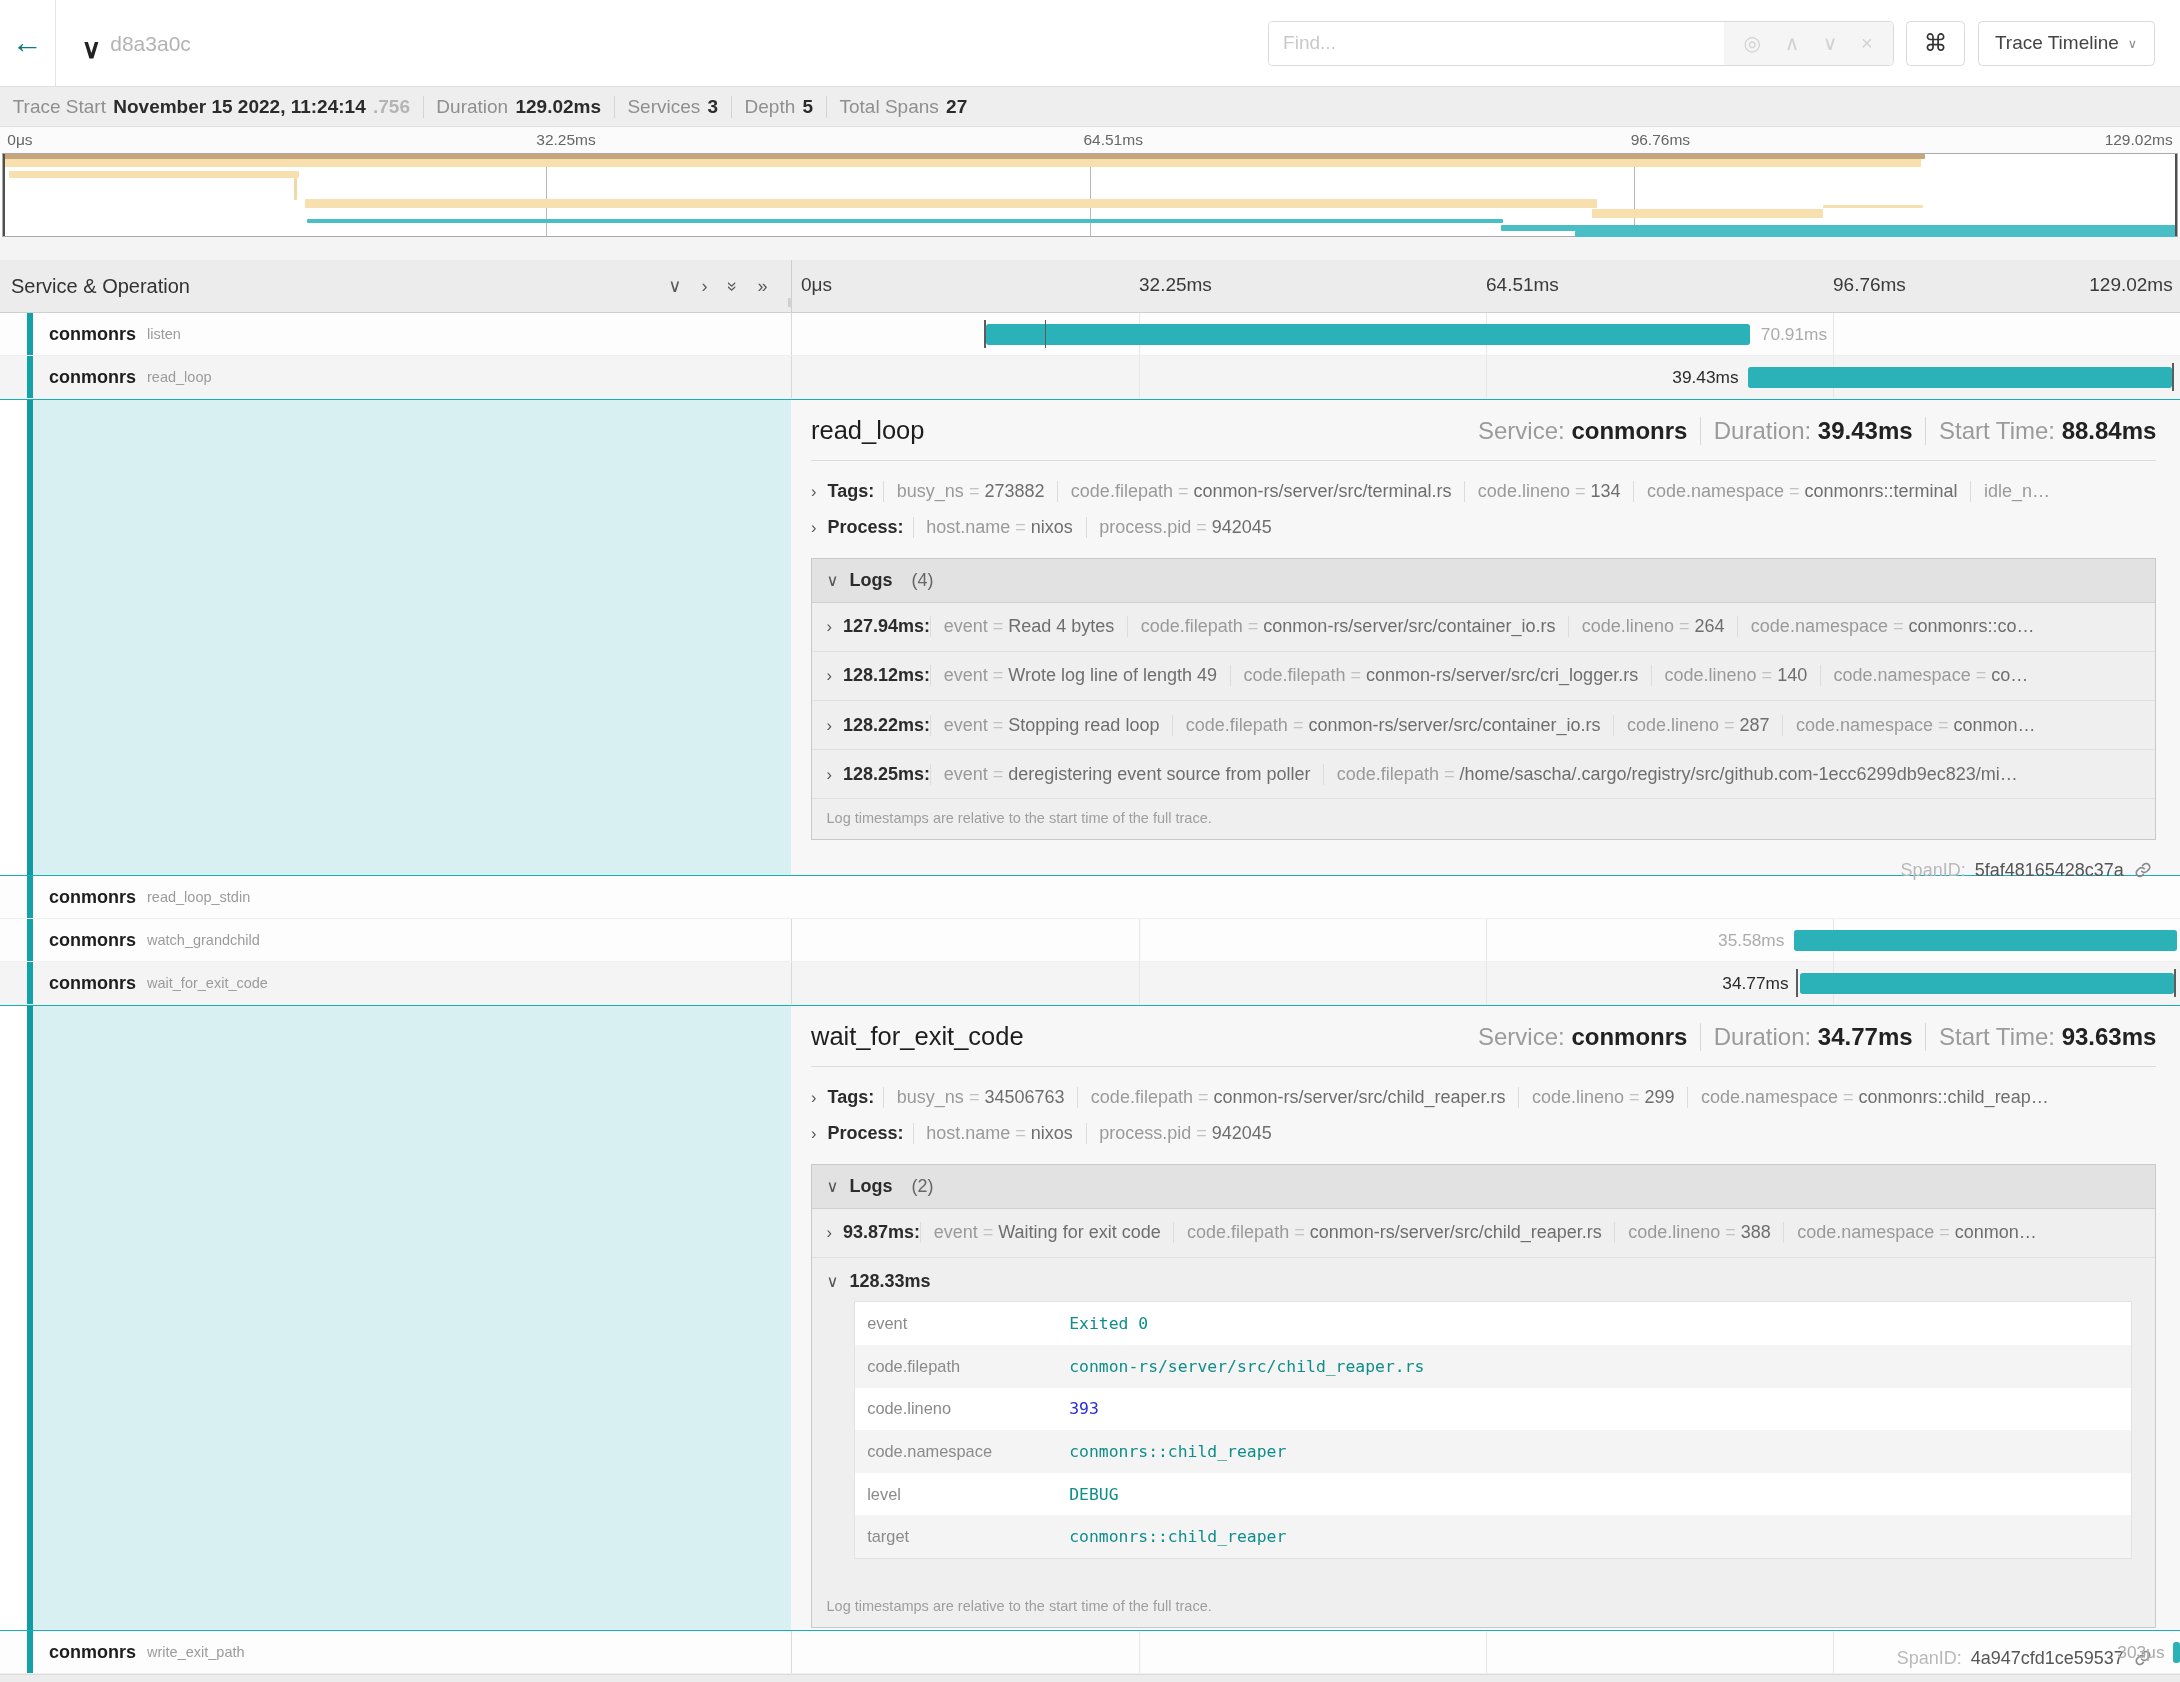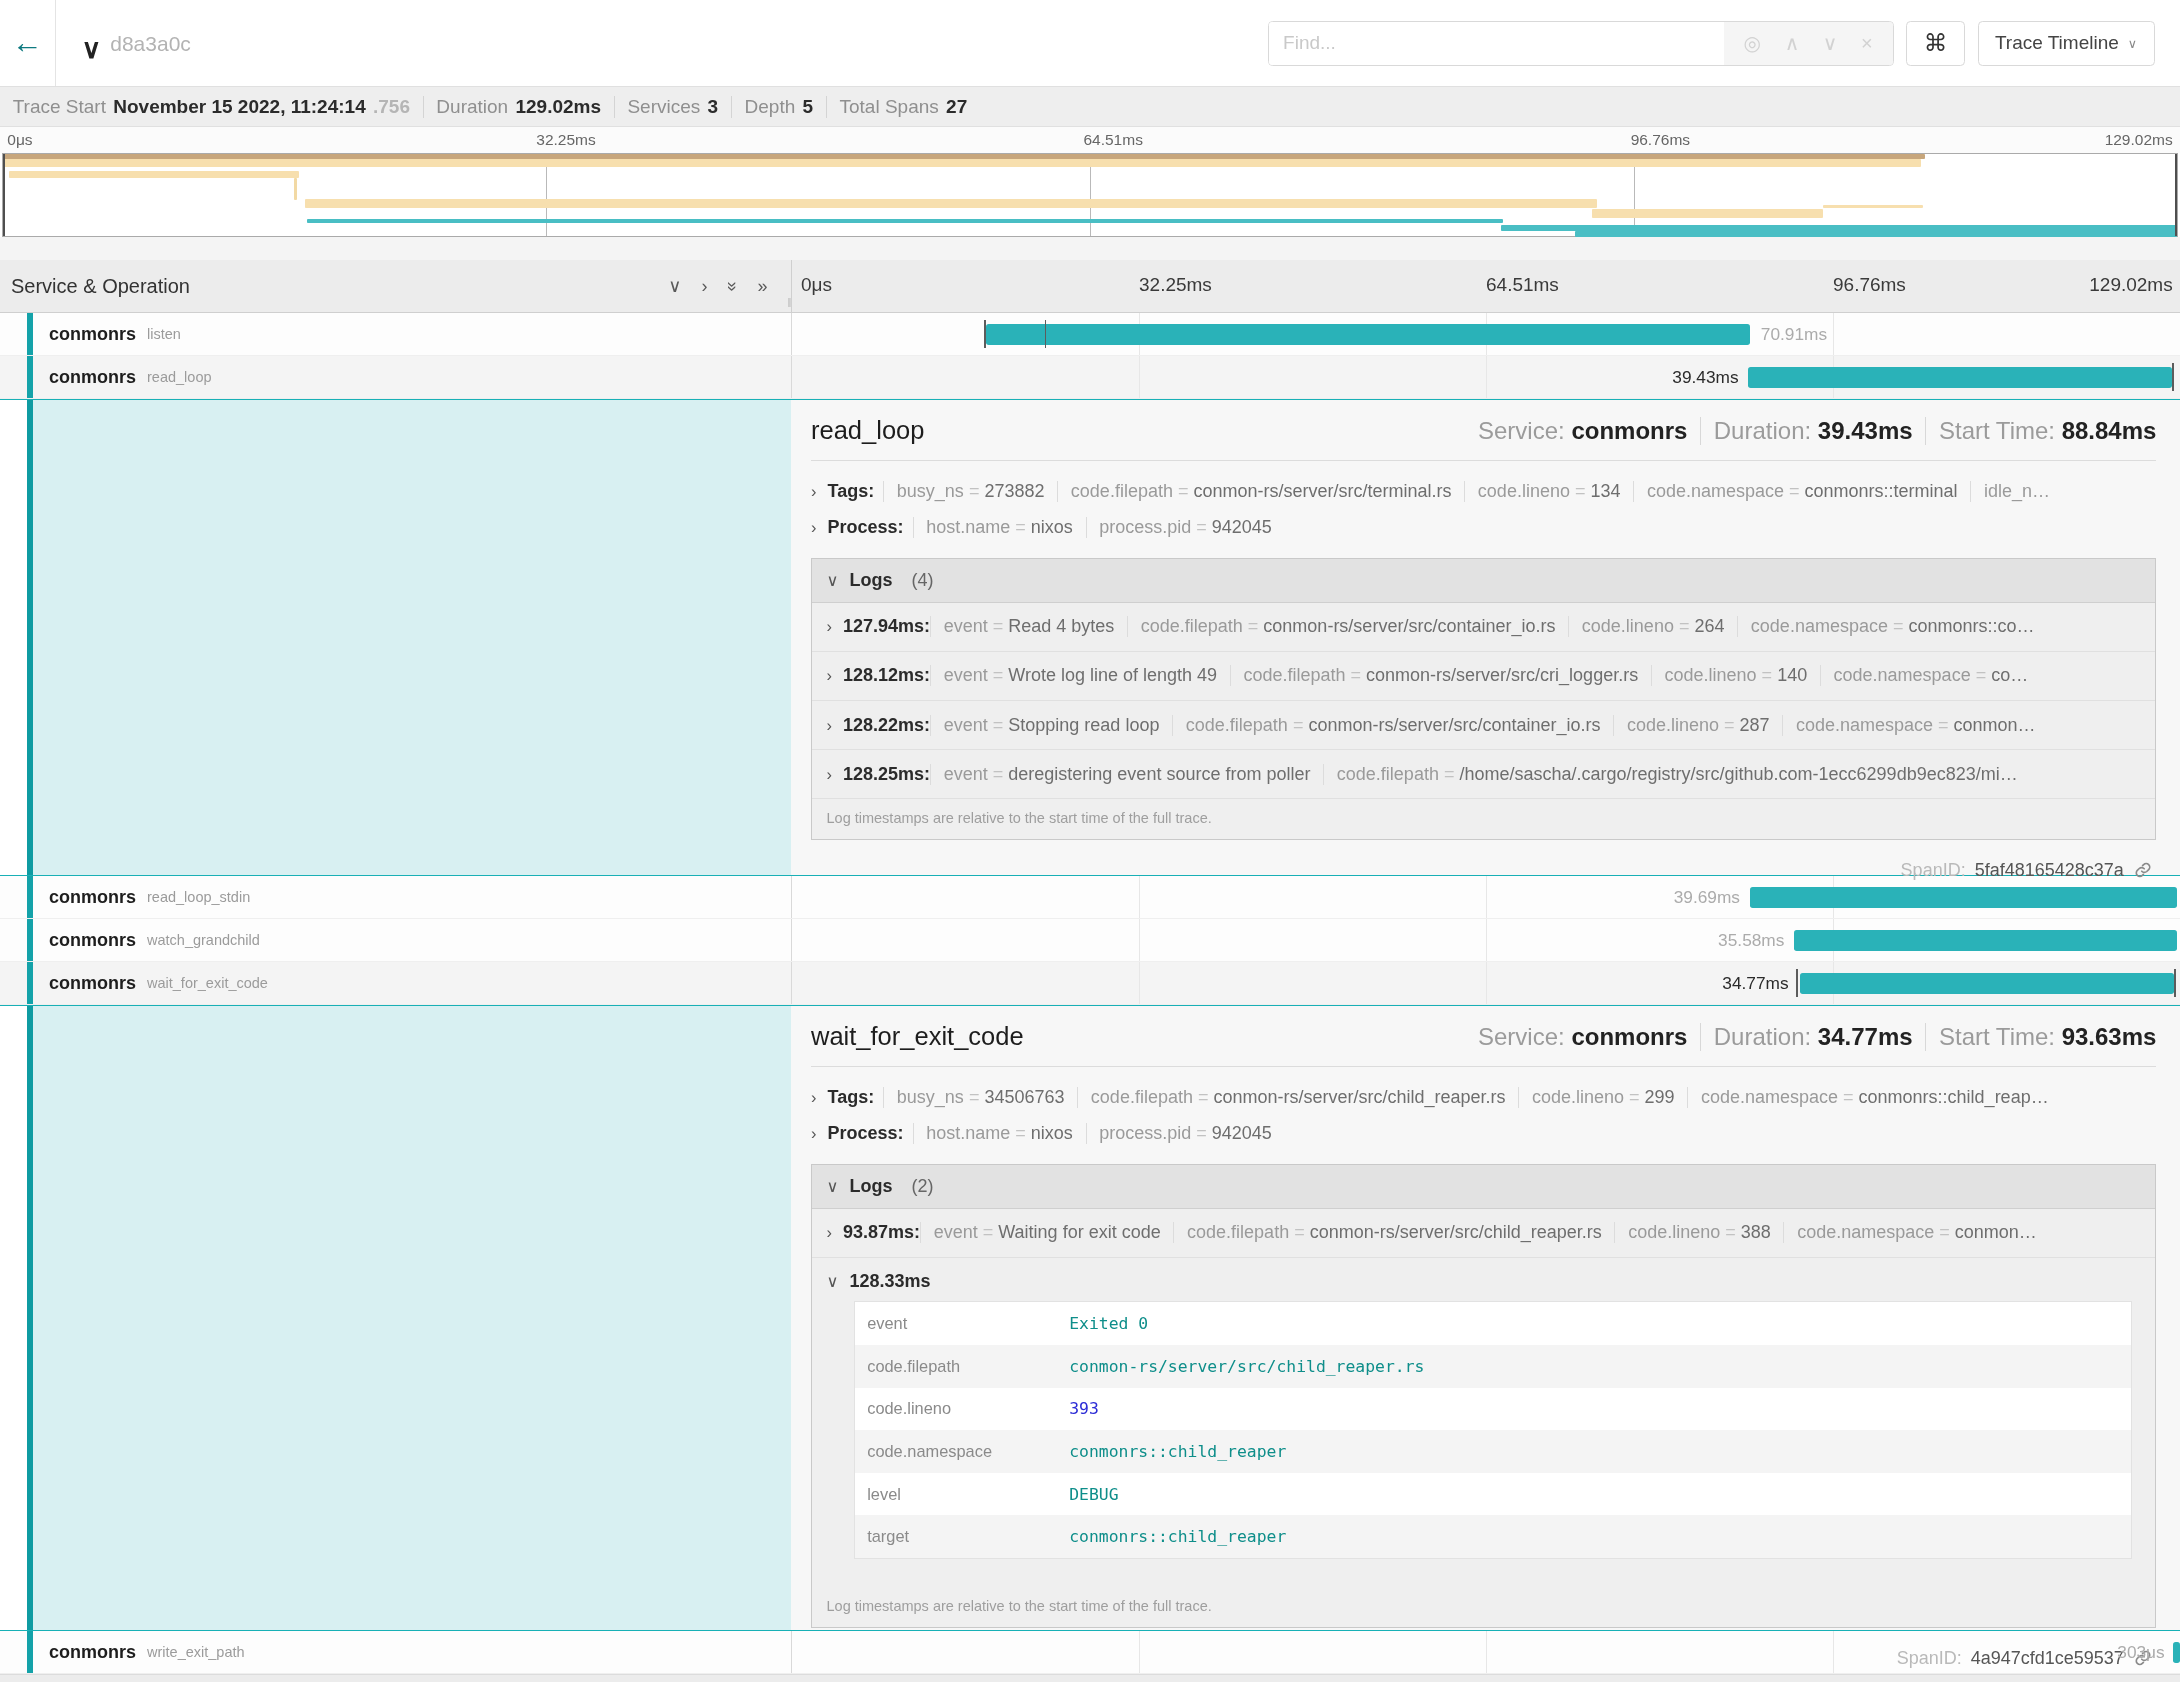--- a/index.html
+++ b/index.html
@@ -332,27 +332,20 @@
       </div>
     </div>
   </div>
 
   <div class="srow">
     <div class="sleft">
       <span class="strip"></span>
       <span class="svc">conmonrs</span>
       <span class="op">read_loop_stdin</span>
     </div>
-    <div class="stl">
-      <div class="gl" style="left:25%"></div>
-      <div class="gl" style="left:50%"></div>
-      <div class="gl" style="left:75%"></div>
-      <div class="dur" style="left:0;width:68.3%;text-align:right">39.69ms</div>
-      <div class="bar" style="left:69%;width:30.8%"></div>
-    </div>
   </div>
 
   <div class="srow">
     <div class="sleft">
       <span class="strip"></span>
       <span class="svc">conmonrs</span>
       <span class="op">watch_grandchild</span>
     </div>
     <div class="stl">
       <div class="gl" style="left:25%"></div>

